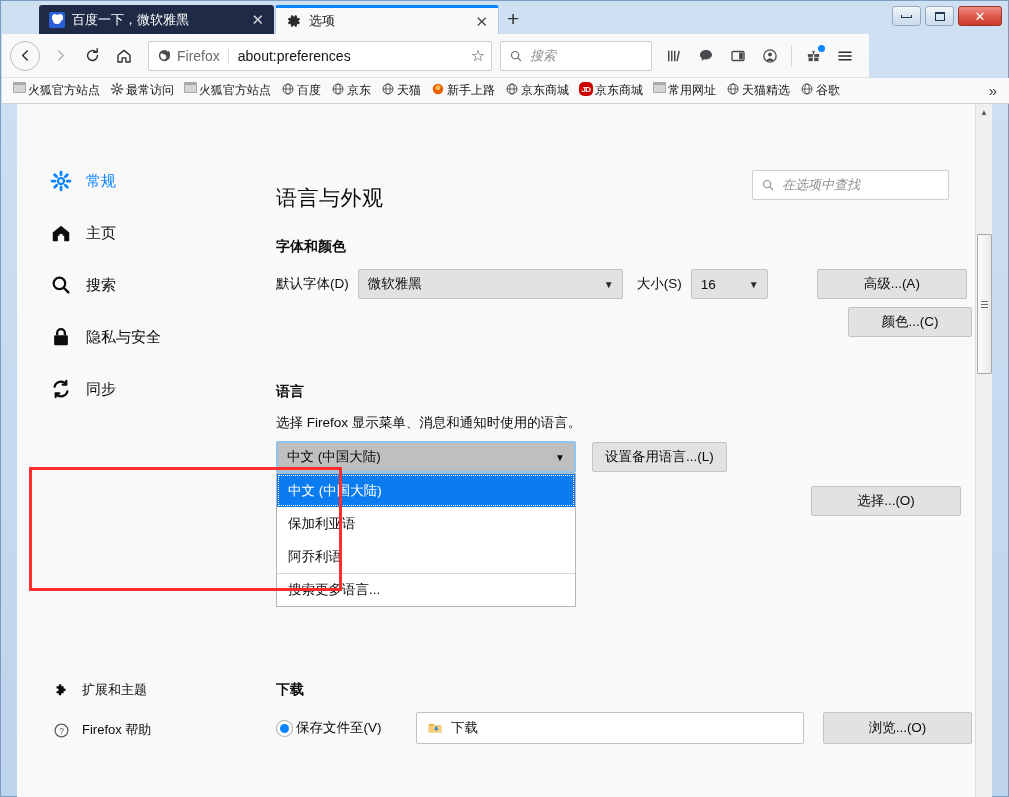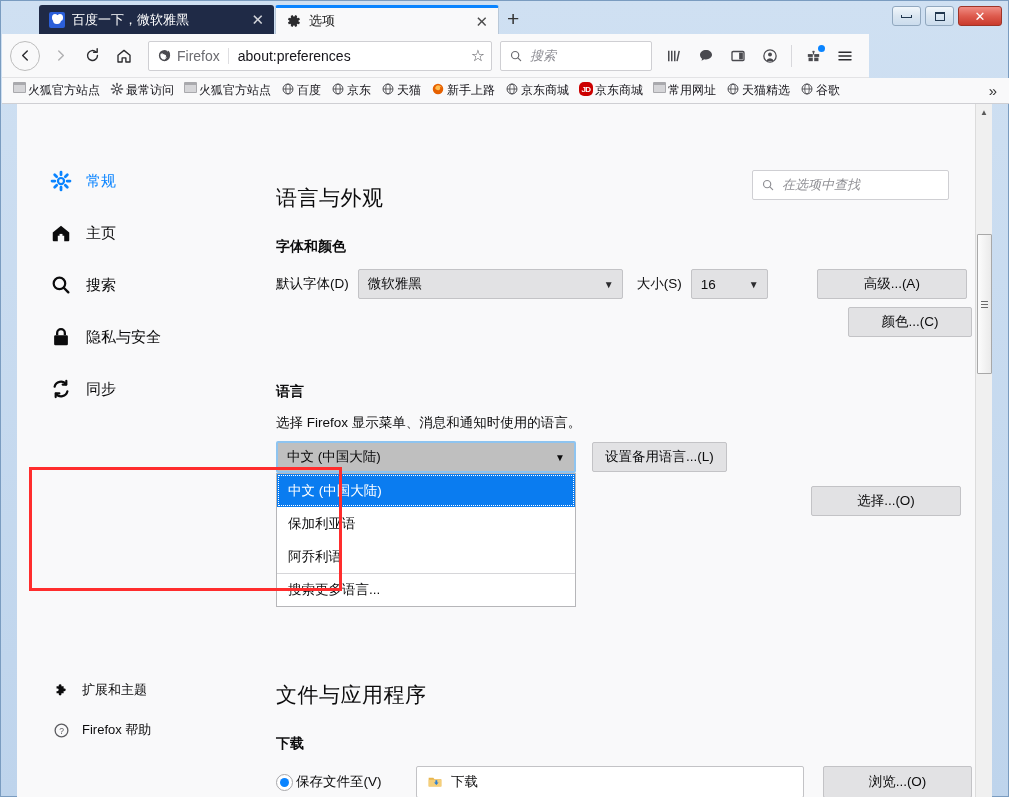--- a/index.html
+++ b/index.html
@@ -689,21 +689,20 @@
           <div class="opt divided">
             <span>搜索更多语言...</span>
           </div>
         </div>
 
         <button class="xul" style="position:absolute; left:535px; top:45px; width:150px;">选择...(O)</button>
       </div>
 
       <div style="height:208px;"></div>
 
-      <h1 class="sec">文件与应用程序</h1>
 
       <h2 class="sub">下载</h2>
 
       <div class="radio-row">
         <span class="radio on"></span>
         <span class="lbl" style="width:118px;">保存文件至(V)</span>
         <span id="dlpath">
           <svg class="ic-dlfolder" viewBox="0 0 24 24">
             <path fill="#e8b54d" d="M2.5 5.5h7l1.8 2.2H21.5v11h-19z"></path>
             <path fill="#f5cf7a" d="M2.5 8.5h19v10h-19z"></path>

